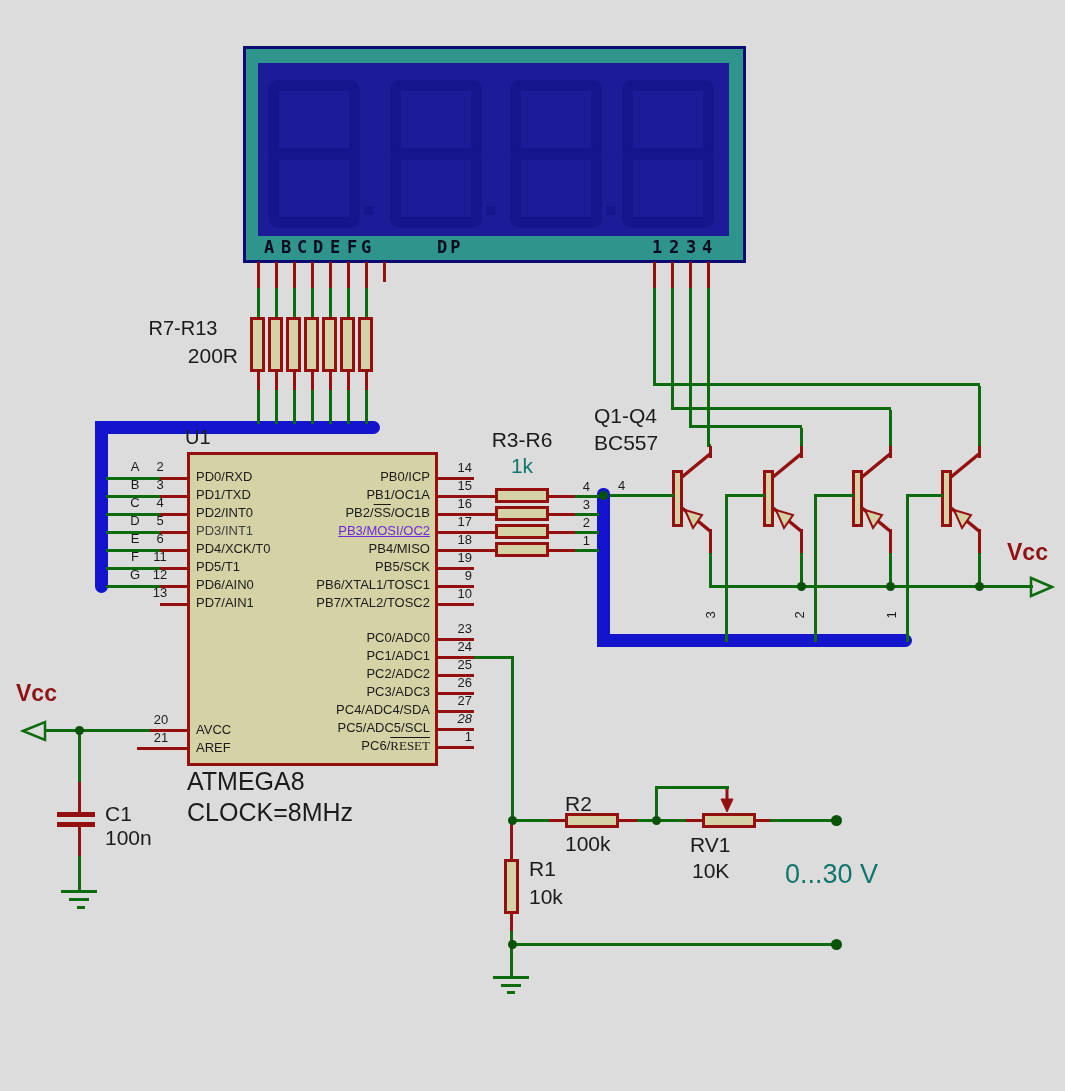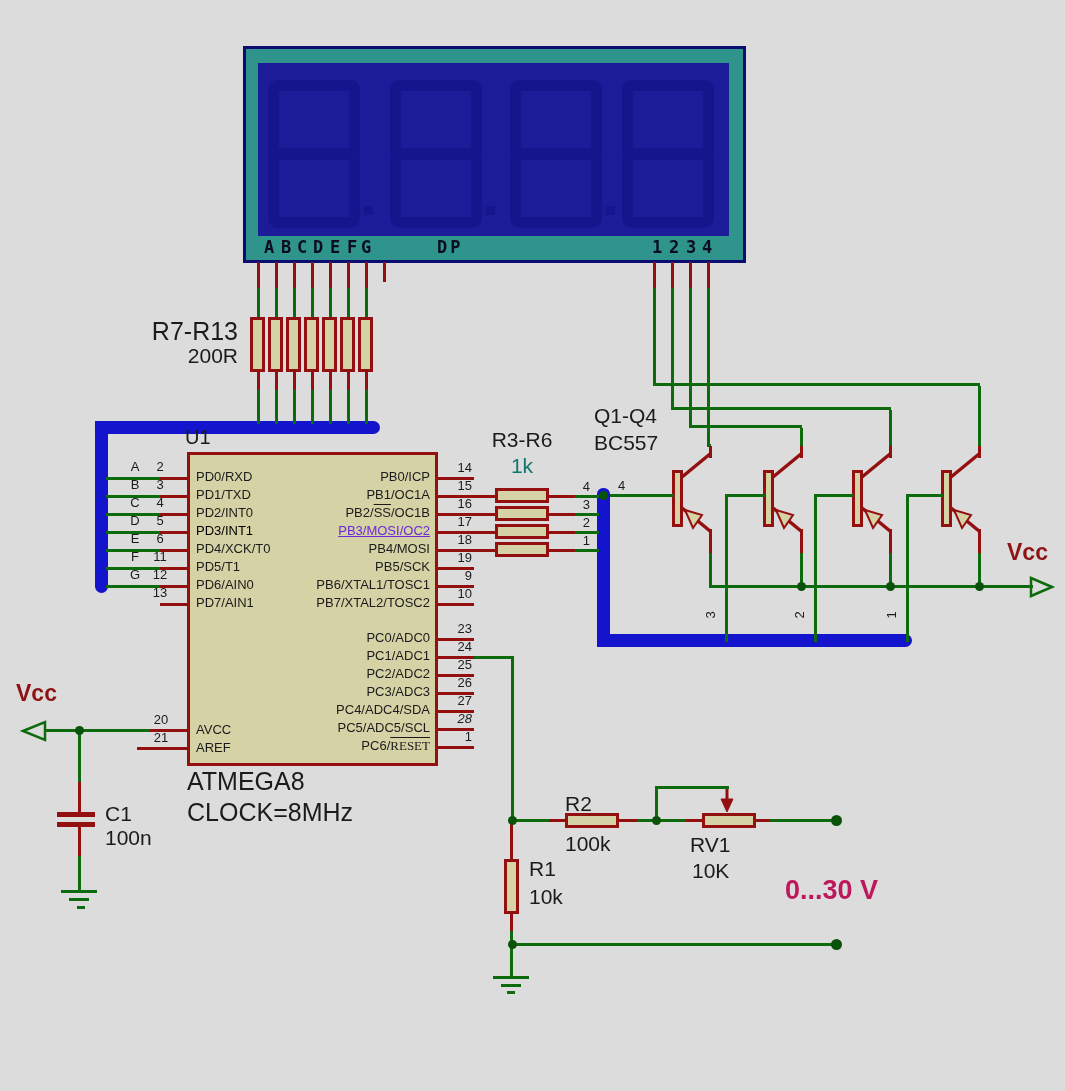--- a/index.html
+++ b/index.html
@@ -53,37 +53,37 @@
   <div class="lbl" style="left:185px;top:427px;font-size:20px;color:#1b1b1b;">U1</div>
   <div class="lbl" style="left:187px;top:768px;font-size:25px;color:#1b1b1b;">ATMEGA8</div>
   <div class="lbl" style="left:187px;top:799px;font-size:25px;color:#1b1b1b;">CLOCK=8MHz</div>
 
   <div style="left:565px;top:813px;width:54px;height:15px;background:#d5d2a6;border:3px solid #941010;box-sizing:border-box;"></div>
   <div style="left:702px;top:813px;width:54px;height:15px;background:#d5d2a6;border:3px solid #941010;box-sizing:border-box;"></div>
   <div style="left:504px;top:859px;width:15px;height:55px;background:#d5d2a6;border:3px solid #941010;box-sizing:border-box;"></div>
   <div style="left:57px;top:812px;width:38px;height:5px;background:#941010;"></div>
   <div style="left:57px;top:822px;width:38px;height:5px;background:#941010;"></div>
 
-  <div class="lbl" style="left:128px;top:318px;width:110px;text-align:right;font-size:25px;color:#1b1b1b;">R7-R13</div>
+  <div class="lbl" style="left:128px;top:318px;width:110px;text-align:center;font-size:20px;color:#1b1b1b;">R7-R13</div>
   <div class="lbl" style="left:128px;top:345px;width:110px;text-align:right;font-size:21px;color:#1b1b1b;">200R</div>
   <div class="lbl" style="left:478px;top:429px;width:88px;text-align:center;font-size:21px;color:#1b1b1b;">R3-R6</div>
   <div class="lbl" style="left:478px;top:455px;width:88px;text-align:center;font-size:21px;color:#0f766e;">1k</div>
   <div class="lbl" style="left:594px;top:405px;font-size:21px;color:#1b1b1b;">Q1-Q4</div>
   <div class="lbl" style="left:594px;top:432px;font-size:21px;color:#1b1b1b;">BC557</div>
   <div class="lbl" style="left:16px;top:681px;font-size:23px;font-weight:bold;color:#8f1212;">Vcc</div>
   <div class="lbl" style="left:1007px;top:540px;font-size:23px;font-weight:bold;color:#8f1212;">Vcc</div>
   <div class="lbl" style="left:105px;top:803px;font-size:21px;color:#1b1b1b;">C1</div>
   <div class="lbl" style="left:105px;top:827px;font-size:21px;color:#1b1b1b;">100n</div>
   <div class="lbl" style="left:565px;top:793px;font-size:21px;color:#1b1b1b;">R2</div>
   <div class="lbl" style="left:565px;top:833px;font-size:21px;color:#1b1b1b;">100k</div>
   <div class="lbl" style="left:690px;top:834px;font-size:21px;color:#1b1b1b;">RV1</div>
   <div class="lbl" style="left:692px;top:860px;font-size:21px;color:#1b1b1b;">10K</div>
   <div class="lbl" style="left:529px;top:858px;font-size:21px;color:#1b1b1b;">R1</div>
   <div class="lbl" style="left:529px;top:886px;font-size:21px;color:#1b1b1b;">10k</div>
-  <div class="lbl" style="left:785px;top:860px;font-size:27px;font-weight:bold;color:#be185d;margin-top:16px;">0...30 V</div>
+  <div class="lbl" style="left:785px;top:860px;font-size:27px;font-weight:normal;color:#0f766e;">0...30 V</div>
   <div class="lbl" style="left:618px;top:479px;font-size:13px;color:#1b1b1b;">4</div>
 
   <div id="built"></div>
 <div style="position: absolute; left: 268px; top: 80px; width: 92px; height: 148px;">
       <div style="position: absolute; left: 0px; width: 92px; height: 80px; border: 11px solid rgb(21, 21, 141); border-radius: 10px; box-sizing: border-box; top: 0px;"></div>
       <div style="position: absolute; left: 0px; width: 92px; height: 80px; border: 11px solid rgb(21, 21, 141); border-radius: 10px; box-sizing: border-box; top: 68px;"></div>
     </div>
     <div style="position: absolute; left: 364px; top: 206px; width: 9px; height: 9px; background: rgb(21, 21, 141);"></div>
     <div style="position: absolute; left: 390px; top: 80px; width: 92px; height: 148px;">
       <div style="position: absolute; left: 0px; width: 92px; height: 80px; border: 11px solid rgb(21, 21, 141); border-radius: 10px; box-sizing: border-box; top: 0px;"></div>
@@ -205,21 +205,21 @@
     <div style="position: absolute; left: 196px; top: 488px; text-align: left; font-size: 13px; color: rgb(27, 27, 27); line-height: 1.05; white-space: nowrap;"><span>PD1/TXD</span></div>
     <div style="position: absolute; left: 106px; top: 513px; width: 57px; height: 3px; background: rgb(13, 107, 13);"></div>
     <div style="position: absolute; left: 126px; top: 496px; width: 18px; text-align: center; font-size: 13px; color: rgb(27, 27, 27); line-height: 1.05; white-space: nowrap;"><span>C</span></div>
     <div style="position: absolute; left: 160px; top: 513px; width: 28px; height: 3px; background: rgb(148, 16, 16);"></div>
     <div style="position: absolute; left: 146px; top: 496px; width: 28px; text-align: center; font-size: 13px; color: rgb(27, 27, 27); line-height: 1.05; white-space: nowrap;"><span>4</span></div>
     <div style="position: absolute; left: 196px; top: 506px; text-align: left; font-size: 13px; color: rgb(27, 27, 27); line-height: 1.05; white-space: nowrap;"><span>PD2/INT0</span></div>
     <div style="position: absolute; left: 106px; top: 531px; width: 57px; height: 3px; background: rgb(13, 107, 13);"></div>
     <div style="position: absolute; left: 126px; top: 514px; width: 18px; text-align: center; font-size: 13px; color: rgb(27, 27, 27); line-height: 1.05; white-space: nowrap;"><span>D</span></div>
     <div style="position: absolute; left: 160px; top: 531px; width: 28px; height: 3px; background: rgb(148, 16, 16);"></div>
     <div style="position: absolute; left: 146px; top: 514px; width: 28px; text-align: center; font-size: 13px; color: rgb(27, 27, 27); line-height: 1.05; white-space: nowrap;"><span>5</span></div>
-    <div style="position: absolute; left: 196px; top: 524px; text-align: center; font-size: 13px; color: #000000; line-height: 1.05; white-space: nowrap;"><span>PD3/INT1</span></div>
+    <div style="position: absolute; left: 196px; top: 524px; text-align: center; font-size: 13px; color: #404040; line-height: 1.05; white-space: nowrap;"><span>PD3/INT1</span></div>
     <div style="position: absolute; left: 106px; top: 549px; width: 57px; height: 3px; background: rgb(13, 107, 13);"></div>
     <div style="position: absolute; left: 126px; top: 532px; width: 18px; text-align: center; font-size: 13px; color: rgb(27, 27, 27); line-height: 1.05; white-space: nowrap;"><span>E</span></div>
     <div style="position: absolute; left: 160px; top: 549px; width: 28px; height: 3px; background: rgb(148, 16, 16);"></div>
     <div style="position: absolute; left: 146px; top: 532px; width: 28px; text-align: center; font-size: 13px; color: rgb(27, 27, 27); line-height: 1.05; white-space: nowrap;"><span>6</span></div>
     <div style="position: absolute; left: 196px; top: 542px; text-align: left; font-size: 13px; color: rgb(27, 27, 27); line-height: 1.05; white-space: nowrap;"><span>PD4/XCK/T0</span></div>
     <div style="position: absolute; left: 106px; top: 567px; width: 57px; height: 3px; background: rgb(13, 107, 13);"></div>
     <div style="position: absolute; left: 126px; top: 550px; width: 18px; text-align: center; font-size: 13px; color: rgb(27, 27, 27); line-height: 1.05; white-space: nowrap;"><span>F</span></div>
     <div style="position: absolute; left: 160px; top: 567px; width: 28px; height: 3px; background: rgb(148, 16, 16);"></div>
     <div style="position: absolute; left: 146px; top: 550px; width: 28px; text-align: center; font-size: 13px; color: rgb(27, 27, 27); line-height: 1.05; white-space: nowrap;"><span>11</span></div>
     <div style="position: absolute; left: 196px; top: 560px; text-align: left; font-size: 13px; color: rgb(27, 27, 27); line-height: 1.05; white-space: nowrap;"><span>PD5/T1</span></div>
@@ -249,21 +249,21 @@
     <div style="position: absolute; left: 575px; top: 513px; width: 24px; height: 3px; background: rgb(13, 107, 13);"></div>
     <div style="position: absolute; left: 562px; top: 498px; width: 28px; text-align: right; font-size: 13px; color: rgb(27, 27, 27); line-height: 1.05; white-space: nowrap;"><span>3</span></div>
     <div style="position: absolute; left: 440px; top: 515px; width: 32px; text-align: right; font-size: 13px; color: rgb(27, 27, 27); line-height: 1.05; white-space: nowrap;"><span>17</span></div>
     <div style="position: absolute; left: 240px; top: 524px; width: 190px; text-align: right; font-size: 13px; color: #6d28d9; line-height: 1.05; white-space: nowrap; text-decoration: underline;"><span>PB3/MOSI/OC2</span></div>
     <div style="position: absolute; left: 438px; top: 531px; width: 59px; height: 3px; background: rgb(148, 16, 16);"></div>
     <div style="position: absolute; left: 495px; top: 524px; width: 54px; height: 15px; background: rgb(213, 210, 166); border: 3px solid rgb(148, 16, 16); box-sizing: border-box;"></div>
     <div style="position: absolute; left: 547px; top: 531px; width: 30px; height: 3px; background: rgb(148, 16, 16);"></div>
     <div style="position: absolute; left: 575px; top: 531px; width: 24px; height: 3px; background: rgb(13, 107, 13);"></div>
     <div style="position: absolute; left: 562px; top: 516px; width: 28px; text-align: right; font-size: 13px; color: rgb(27, 27, 27); line-height: 1.05; white-space: nowrap;"><span>2</span></div>
     <div style="position: absolute; left: 440px; top: 533px; width: 32px; text-align: right; font-size: 13px; color: rgb(27, 27, 27); line-height: 1.05; white-space: nowrap;"><span>18</span></div>
-    <div style="position: absolute; left: 240px; top: 542px; width: 190px; text-align: right; font-size: 13px; color: rgb(27, 27, 27); line-height: 1.05; white-space: nowrap;"><span>PB4/MOSI</span></div>
+    <div style="position: absolute; left: 240px; top: 542px; width: 190px; text-align: right; font-size: 13px; color: rgb(27, 27, 27); line-height: 1.05; white-space: nowrap;"><span>PB4/MISO</span></div>
     <div style="position: absolute; left: 438px; top: 549px; width: 59px; height: 3px; background: rgb(148, 16, 16);"></div>
     <div style="position: absolute; left: 495px; top: 542px; width: 54px; height: 15px; background: rgb(213, 210, 166); border: 3px solid rgb(148, 16, 16); box-sizing: border-box;"></div>
     <div style="position: absolute; left: 547px; top: 549px; width: 30px; height: 3px; background: rgb(148, 16, 16);"></div>
     <div style="position: absolute; left: 575px; top: 549px; width: 24px; height: 3px; background: rgb(13, 107, 13);"></div>
     <div style="position: absolute; left: 562px; top: 534px; width: 28px; text-align: right; font-size: 13px; color: rgb(27, 27, 27); line-height: 1.05; white-space: nowrap;"><span>1</span></div>
     <div style="position: absolute; left: 440px; top: 551px; width: 32px; text-align: right; font-size: 13px; color: rgb(27, 27, 27); line-height: 1.05; white-space: nowrap;"><span>19</span></div>
     <div style="position: absolute; left: 240px; top: 560px; width: 190px; text-align: right; font-size: 13px; color: rgb(27, 27, 27); line-height: 1.05; white-space: nowrap;"><span>PB5/SCK</span></div>
     <div style="position: absolute; left: 438px; top: 567px; width: 36px; height: 3px; background: rgb(148, 16, 16);"></div>
     <div style="position: absolute; left: 440px; top: 569px; width: 32px; text-align: right; font-size: 13px; color: rgb(27, 27, 27); line-height: 1.05; white-space: nowrap;"><span>9</span></div>
     <div style="position: absolute; left: 240px; top: 578px; width: 190px; text-align: right; font-size: 13px; color: rgb(27, 27, 27); line-height: 1.05; white-space: nowrap;"><span>PB6/XTAL1/TOSC1</span></div>

